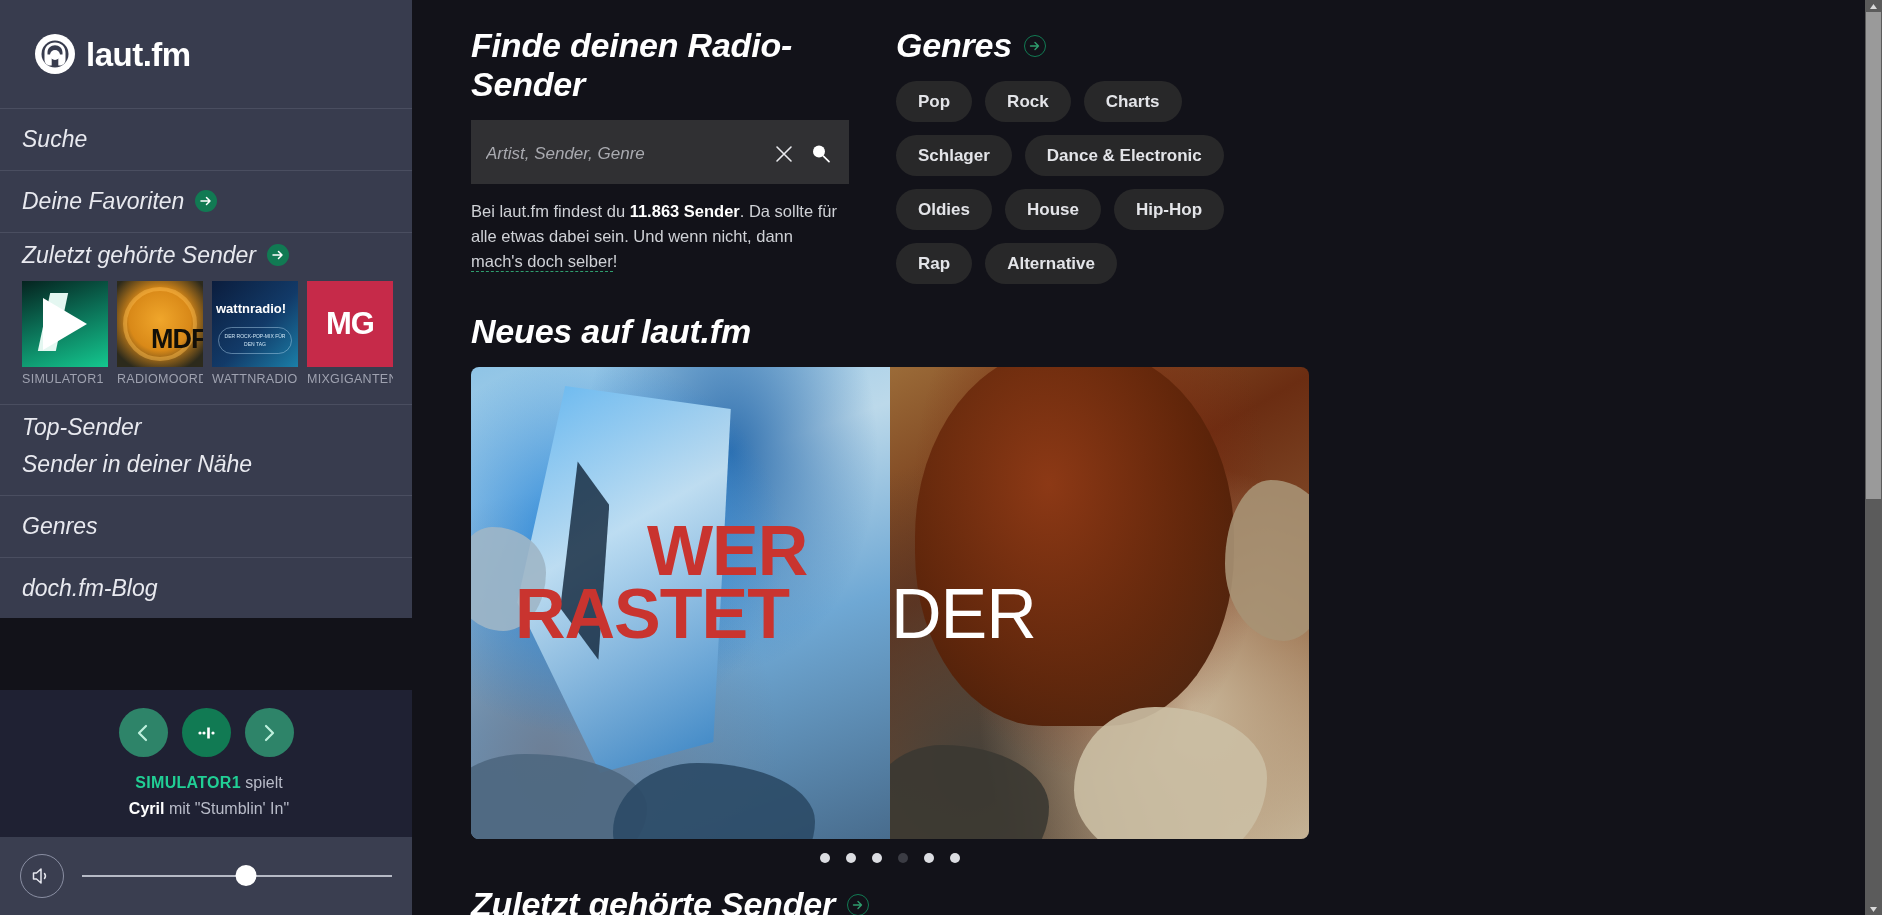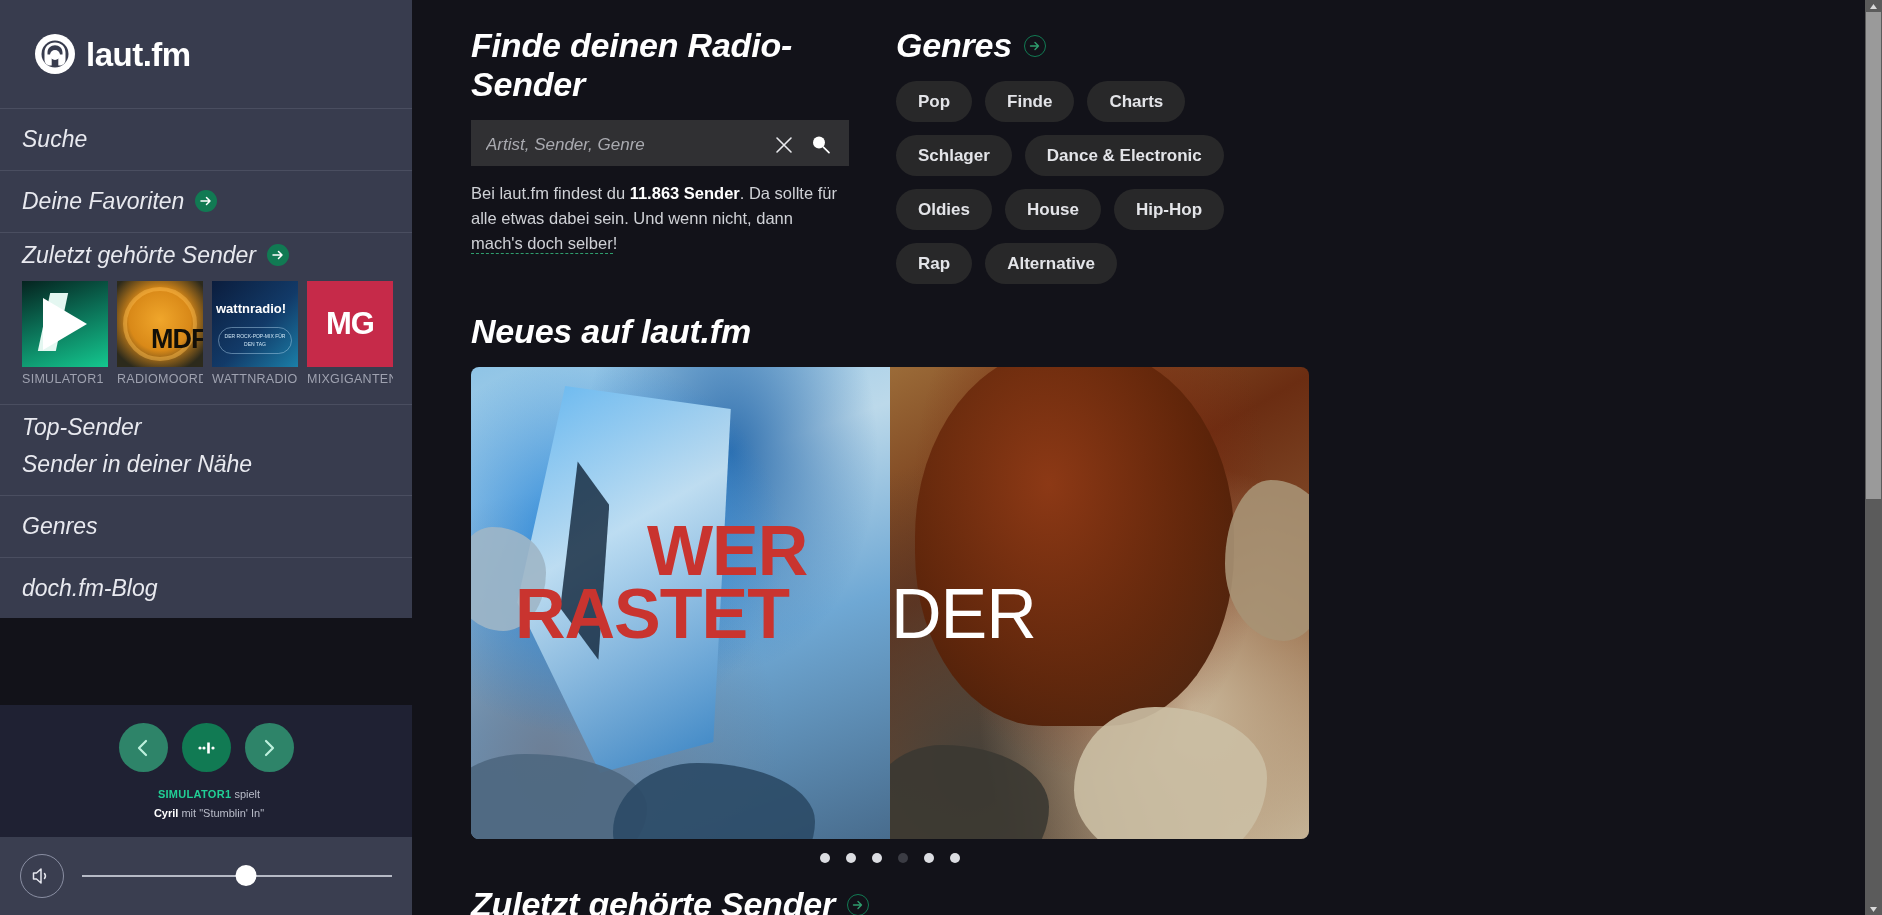--- a/index.html
+++ b/index.html
@@ -120,21 +120,21 @@
   .ctrl {
     width: 49px; height: 49px; border-radius: 50%;
     display: flex; align-items: center; justify-content: center;
     cursor: pointer;
   }
   .ctrl-side { background: #2e8469; }
   .ctrl-mid  { background: #117a53; }
   .ctrl svg { width: 24px; height: 24px; display: block; }
   .now-line {
     text-align: center; margin-top: 14px;
-    font-size: 11px; color: #b9bcc9; line-height: 1.5; margin-left: 6px;
+    font-size: 16px; color: #b9bcc9; line-height: 1.5; margin-left: 6px;
   }
   .now-station { color: #21cf95; font-weight: bold; letter-spacing: .3px; }
   .now-artist { color: #ffffff; font-weight: bold; }
 
   
   .volume {
     background: #3a3e50; height: 78px;
     display: flex; align-items: center; gap: 18px; padding: 0 20px;
   }
   .vol-btn {
@@ -167,21 +167,21 @@
 
   .sec-title {
     color: #ffffff; font-size: 34px; font-weight: bold;
     font-style: italic; display: flex; align-items: center; gap: 12px;
     margin-bottom: 16px; letter-spacing: -.2px;
   }
 
   
   .search-col { width: 378px; flex: 0 0 378px; }
   .search-box {
-    height: 46px; background: #303033; display: flex; align-items: center;
+    height: 64px; background: #303033; display: flex; align-items: center;
     padding: 4px 16px 0 15px; gap: 14px;
   }
   .search-input {
     flex: 1 1 auto; background: transparent; border: 0; outline: 0;
     color: #cfd0d4; font-size: 17px; font-style: italic;
     font-family: "Liberation Sans", sans-serif;
   }
   .search-input::placeholder { color: #a9aab0; font-style: italic; opacity: 1; }
   .icon-btn { cursor: pointer; display: flex; align-items: center; }
   .icon-btn svg { display: block; }
@@ -491,21 +491,21 @@
         <h2 class="sec-title">
           <span>Genres</span>
           <span class="arrow-circle hollow">
             <svg viewBox="0 0 14 14" aria-hidden="true">
                 <path d="M2.5 7h8M7 3.5L10.5 7 7 10.5" stroke="#2f9e6e" stroke-width="1.4" fill="none" stroke-linecap="round" stroke-linejoin="round"></path>
               </svg>
           </span>
         </h2>
         <div class="chips">
           <span class="chip">Pop</span>
-          <span class="chip">Finde</span>
+          <span class="chip">Rock</span>
           <span class="chip">Charts</span>
           <span class="chip">Schlager</span>
           <span class="chip">Dance &amp; Electronic</span>
           <span class="chip">Oldies</span>
           <span class="chip">House</span>
           <span class="chip">Hip-Hop</span>
           <span class="chip">Rap</span>
           <span class="chip">Alternative</span>
         </div>
       </section>

